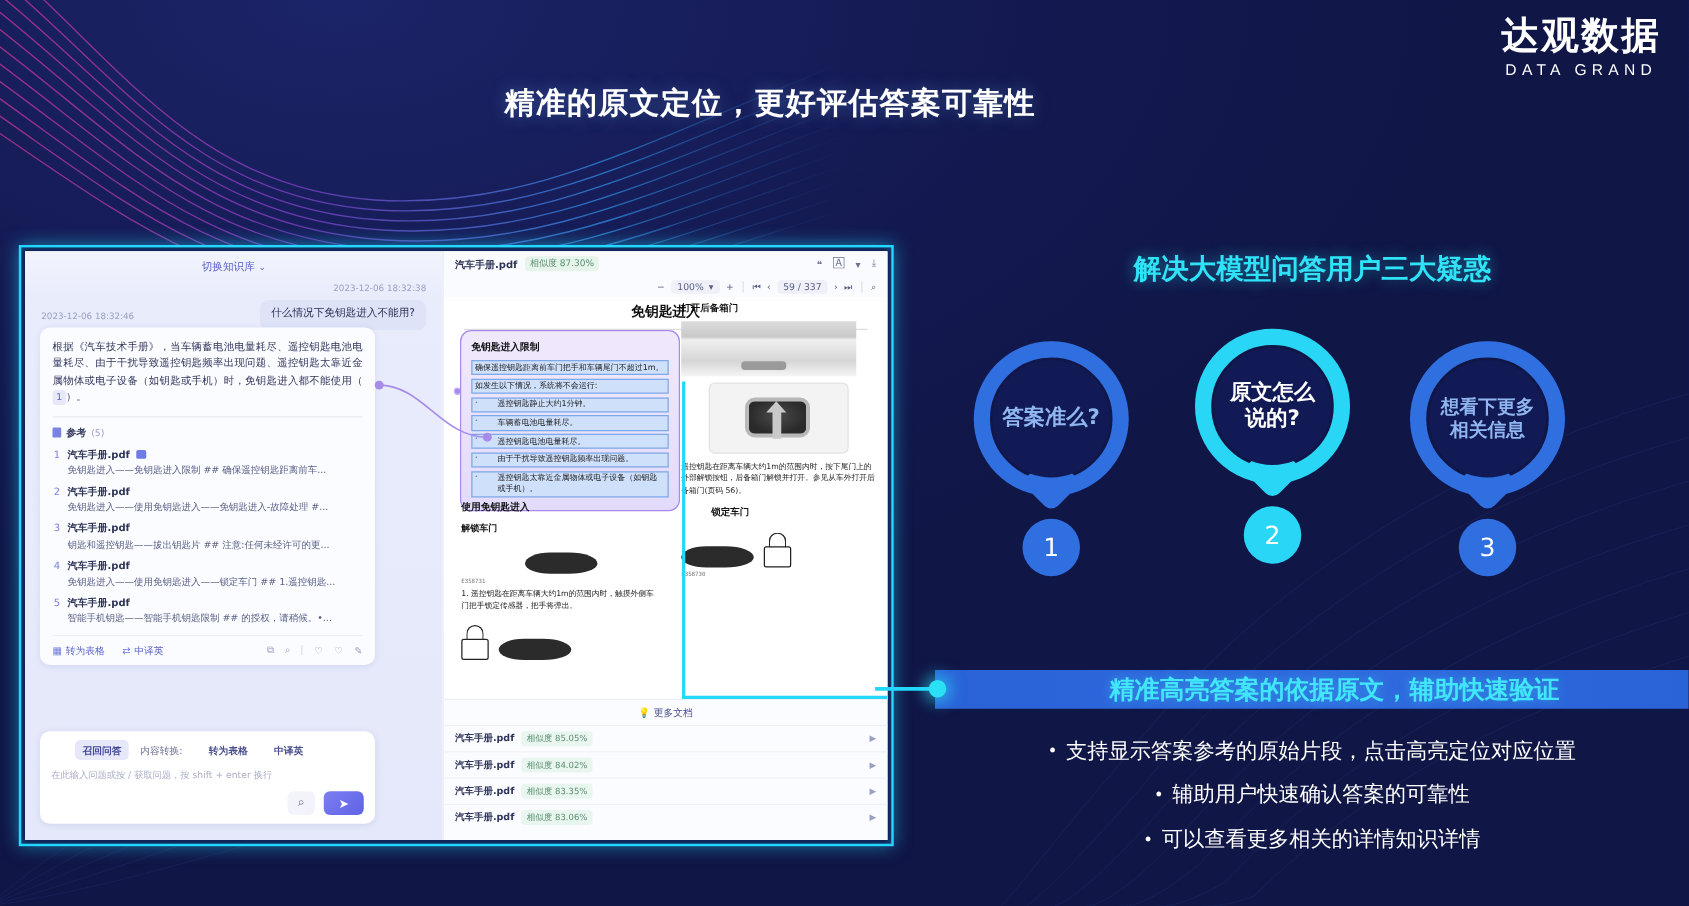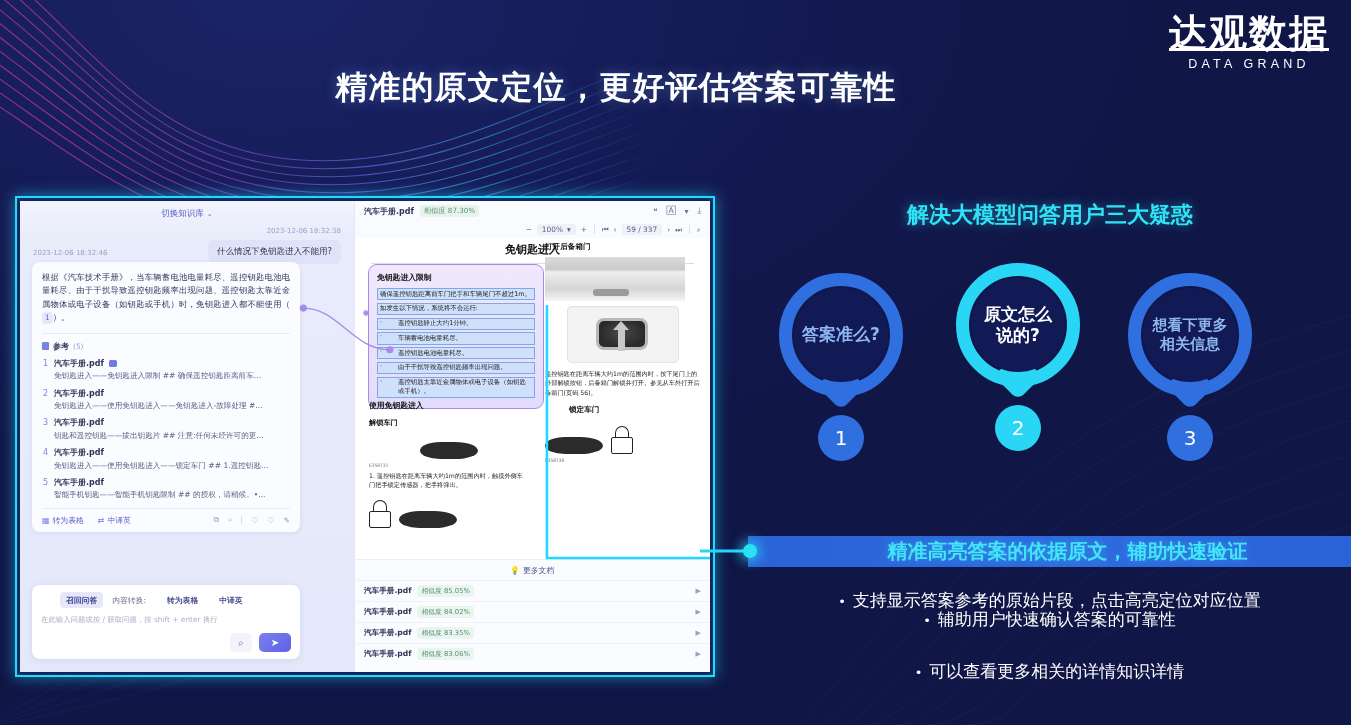--- a/index.html
+++ b/index.html
@@ -19,33 +19,32 @@
   }
   #bg-waves { position:absolute; left:0; top:0; width:700px; height:230px; opacity:.95; }
   #bg-grid-right { position:absolute; right:0; bottom:0; width:700px; height:420px; opacity:.5; }
   #bg-grid-left { position:absolute; left:0; bottom:0; width:420px; height:260px; opacity:.45; }
 
   
   #logo {
     position:absolute; right:22px; top:14px; text-align:center; line-height:1;
   }
   #logo .cn {
-    font-size:38px; font-weight:bold; color:#ffffff; letter-spacing:2px;
+    font-size:30px; font-weight:bold; color:#ffffff; letter-spacing:2px;
     font-family:"DejaVu Sans", sans-serif;
-    text-decoration:underline;
   }
   #logo .en {
     font-size:12.5px; color:#ffffff; letter-spacing:4.2px; margin-top:6px;
     font-family:"Liberation Sans", sans-serif;
   }
 
   
   #slide-title {
     position:absolute; top:66px; left:0; width:1232px; text-align:center;
-    font-size:32px; font-weight:bold; color:#ffffff; letter-spacing:1px;
+    font-size:24px; font-weight:bold; color:#ffffff; letter-spacing:1px;
     font-family:"DejaVu Sans", sans-serif;
     text-shadow:0 0 14px rgba(120,180,255,.35);
   }
 
   
   #shot-frame {
     position:absolute; left:15px; top:196px; width:700px; height:481px;
     border:2px solid #22d8ff;
     box-shadow:0 0 14px rgba(34,216,255,.55), inset 0 0 7px rgba(34,216,255,.35);
     background:#0f1448; padding:3px;
@@ -667,18 +666,18 @@
 </div>
 
 <div id="banner">
   <span>精准高亮答案的依据原文，辅助快速验证</span>
 </div>
 <div id="banner-dot"></div>
 
 <div class="bullet-line" style="top:589px;">
   <span class="b">•</span><span>支持显示答案参考的原始片段，点击高亮定位对应位置</span>
 </div>
-<div class="bullet-line" style="top:608px;">
+<div class="bullet-line" style="top:624px;">
   <span class="b">•</span><span>辅助用户快速确认答案的可靠性</span>
 </div>
 <div class="bullet-line" style="top:660px;">
   <span class="b">•</span><span>可以查看更多相关的详情知识详情</span>
 </div>
 
 </body></html>

